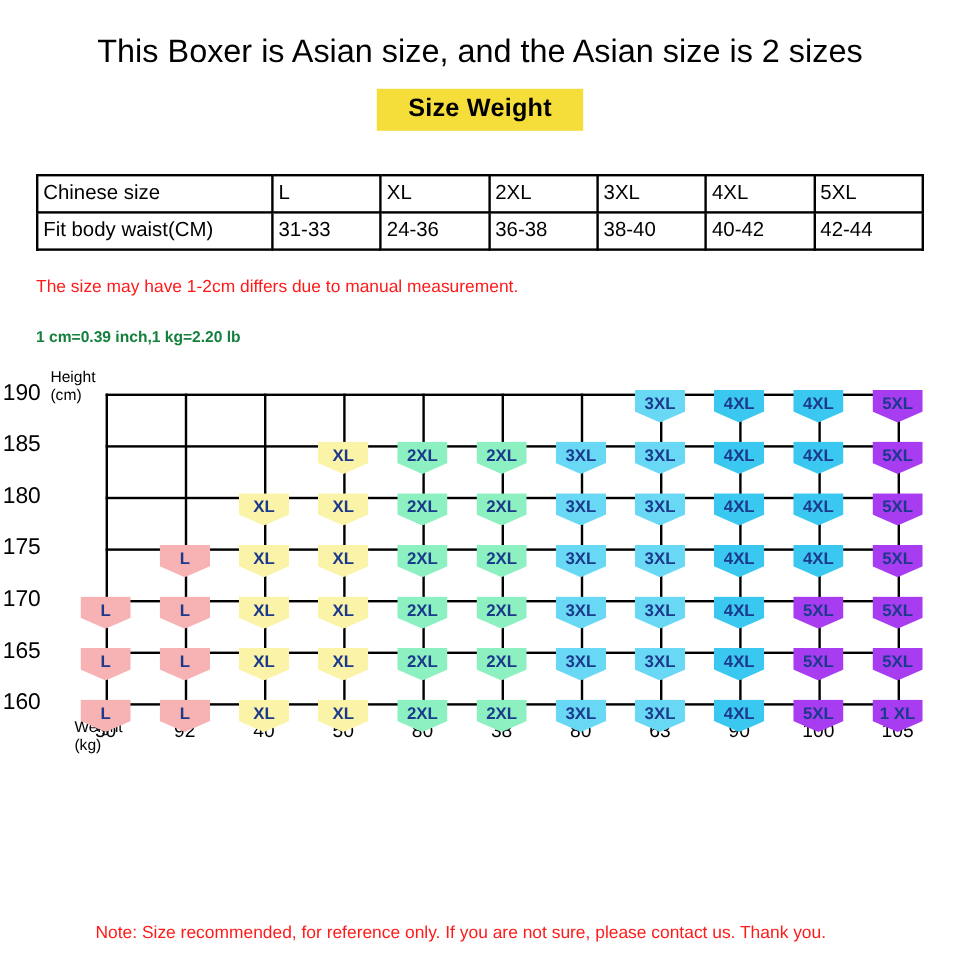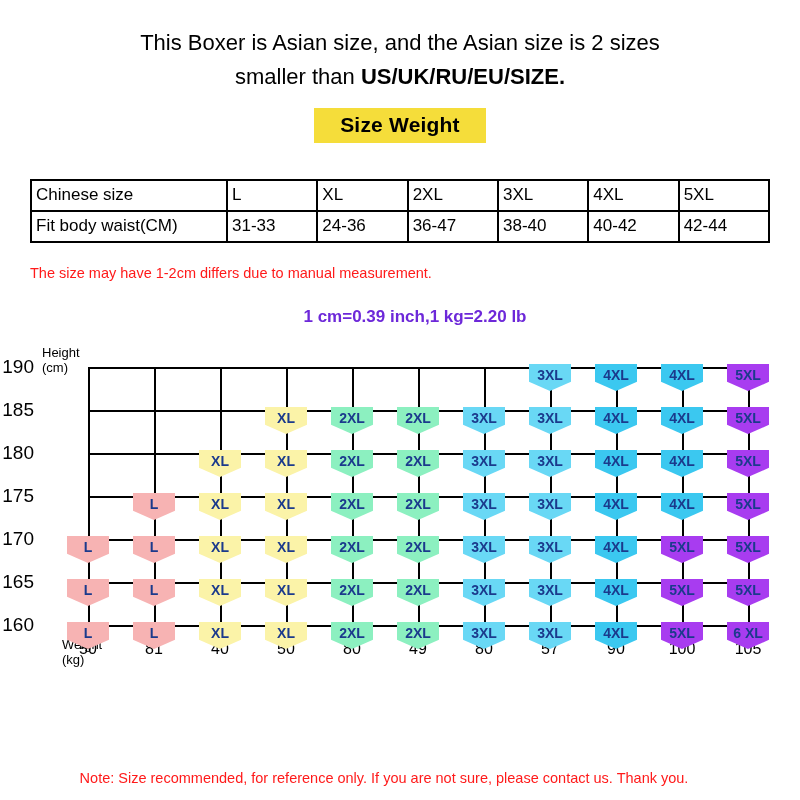--- a/index.html
+++ b/index.html
@@ -14,21 +14,21 @@
     color: #000000;
     overflow: hidden;
     position: relative;
   }
 
   
   .headline {
     margin: 0;
     padding: 26px 60px 0 60px;
     text-align: center;
-    font-size: 22px;
+    font-size: 27px;
     line-height: 34px;
     font-weight: 400;
     color: #000;
   }
   .headline .strong {
     font-weight: 700;
   }
 
   .size-table-badge-wrap {
     text-align: center;
@@ -67,24 +67,24 @@
   }
 
   .measure-note {
     margin: 22px 0 0 30px;
     font-size: 14.5px;
     color: #ff1a1a;
   }
 
   .conv-note {
     margin: 26px 0 0 0;
-    text-align: center;
-    font-size: 17px;
+    text-align: left;
+    font-size: 13px;
     font-weight: 700;
-    color: #6d28d9;
+    color: #15803d;
     padding-left: 30px;
   }
 
   
   .chart {
     position: relative;
     margin: 10px 0 0 0;
     width: 652px;
     height: 330px;
   }
@@ -163,23 +163,20 @@
     text-align: center;
     font-size: 14.5px;
     color: #ff1a1a;
   }
 </style>
 </head>
 <body>
 
 <div class="headline">
   <div>This Boxer is Asian size, and the Asian size is 2 sizes</div>
-  <div>
-    <span>smaller than </span><span class="strong">US/UK/RU/EU/SIZE.</span>
-  </div>
 </div>
 
 <div class="size-table-badge-wrap">
   <span class="size-table-badge">Size Weight</span>
 </div>
 
 <div class="size-table-wrap">
   <table class="size-table">
     <tbody>
         <tr>
@@ -188,21 +185,21 @@
           <td>XL</td>
           <td>2XL</td>
           <td>3XL</td>
           <td>4XL</td>
           <td>5XL</td>
         </tr>
         <tr>
           <td class="label-col">Fit body waist(CM)</td>
           <td>31-33</td>
           <td>24-36</td>
-          <td>36-47</td>
+          <td>36-38</td>
           <td>38-40</td>
           <td>40-42</td>
           <td>42-44</td>
         </tr>
       </tbody>
   </table>
 </div>
 
 <div class="measure-note">The size may have 1-2cm differs due to manual measurement.</div>
 
@@ -228,33 +225,33 @@
       <div class="ylabel" style="top: 119px;">175</div>
       <div class="gridline-h" style="top: 172px;"></div>
       <div class="ylabel" style="top: 162px;">170</div>
       <div class="gridline-h" style="top: 215px;"></div>
       <div class="ylabel" style="top: 205px;">165</div>
       <div class="gridline-h" style="top: 258px;"></div>
       <div class="ylabel" style="top: 248px;">160</div>
       <div class="gridline-v" style="left: 0px;"></div>
       <div class="xlabel" style="left: -23px; top: 272px;">50</div>
       <div class="gridline-v" style="left: 66px;"></div>
-      <div class="xlabel" style="left: 43px; top: 272px;">81</div>
+      <div class="xlabel" style="left: 43px; top: 272px;">92</div>
       <div class="gridline-v" style="left: 132px;"></div>
       <div class="xlabel" style="left: 109px; top: 272px;">40</div>
       <div class="gridline-v" style="left: 198px;"></div>
       <div class="xlabel" style="left: 175px; top: 272px;">50</div>
       <div class="gridline-v" style="left: 264px;"></div>
       <div class="xlabel" style="left: 241px; top: 272px;">80</div>
       <div class="gridline-v" style="left: 330px;"></div>
-      <div class="xlabel" style="left: 307px; top: 272px;">49</div>
+      <div class="xlabel" style="left: 307px; top: 272px;">38</div>
       <div class="gridline-v" style="left: 396px;"></div>
       <div class="xlabel" style="left: 373px; top: 272px;">80</div>
       <div class="gridline-v" style="left: 462px;"></div>
-      <div class="xlabel" style="left: 439px; top: 272px;">57</div>
+      <div class="xlabel" style="left: 439px; top: 272px;">63</div>
       <div class="gridline-v" style="left: 528px;"></div>
       <div class="xlabel" style="left: 505px; top: 272px;">90</div>
       <div class="gridline-v" style="left: 594px;"></div>
       <div class="xlabel" style="left: 571px; top: 272px;">100</div>
       <div class="gridline-v" style="left: 660px;"></div>
       <div class="xlabel" style="left: 637px; top: 272px;">105</div>
       <div class="tag" style="background: rgb(105, 216, 245); color: rgb(27, 58, 140); left: 441px; top: -3px;">3XL</div>
       <div class="tag" style="background: rgb(59, 200, 240); color: rgb(27, 58, 140); left: 507px; top: -3px;">4XL</div>
       <div class="tag" style="background: rgb(59, 200, 240); color: rgb(27, 58, 140); left: 573px; top: -3px;">4XL</div>
       <div class="tag" style="background: rgb(168, 60, 240); color: rgb(27, 58, 140); left: 639px; top: -3px;">5XL</div>
@@ -310,17 +307,17 @@
       <div class="tag" style="background: rgb(247, 179, 179); color: rgb(27, 58, 140); left: -21px; top: 255px;">L</div>
       <div class="tag" style="background: rgb(247, 179, 179); color: rgb(27, 58, 140); left: 45px; top: 255px;">L</div>
       <div class="tag" style="background: rgb(251, 243, 168); color: rgb(27, 58, 140); left: 111px; top: 255px;">XL</div>
       <div class="tag" style="background: rgb(251, 243, 168); color: rgb(27, 58, 140); left: 177px; top: 255px;">XL</div>
       <div class="tag" style="background: rgb(140, 240, 192); color: rgb(27, 58, 140); left: 243px; top: 255px;">2XL</div>
       <div class="tag" style="background: rgb(140, 240, 192); color: rgb(27, 58, 140); left: 309px; top: 255px;">2XL</div>
       <div class="tag" style="background: rgb(105, 216, 245); color: rgb(27, 58, 140); left: 375px; top: 255px;">3XL</div>
       <div class="tag" style="background: rgb(105, 216, 245); color: rgb(27, 58, 140); left: 441px; top: 255px;">3XL</div>
       <div class="tag" style="background: rgb(59, 200, 240); color: rgb(27, 58, 140); left: 507px; top: 255px;">4XL</div>
       <div class="tag" style="background: rgb(168, 60, 240); color: rgb(27, 58, 140); left: 573px; top: 255px;">5XL</div>
-      <div class="tag" style="background: rgb(168, 60, 240); color: rgb(27, 58, 140); left: 639px; top: 255px;">6 XL</div>
+      <div class="tag" style="background: rgb(168, 60, 240); color: rgb(27, 58, 140); left: 639px; top: 255px;">1 XL</div>
     </div>
 </div>
 
 <div class="footer-note">Note: Size recommended, for reference only. If you are not sure, please contact us. Thank you.</div>
 
 </body></html>

